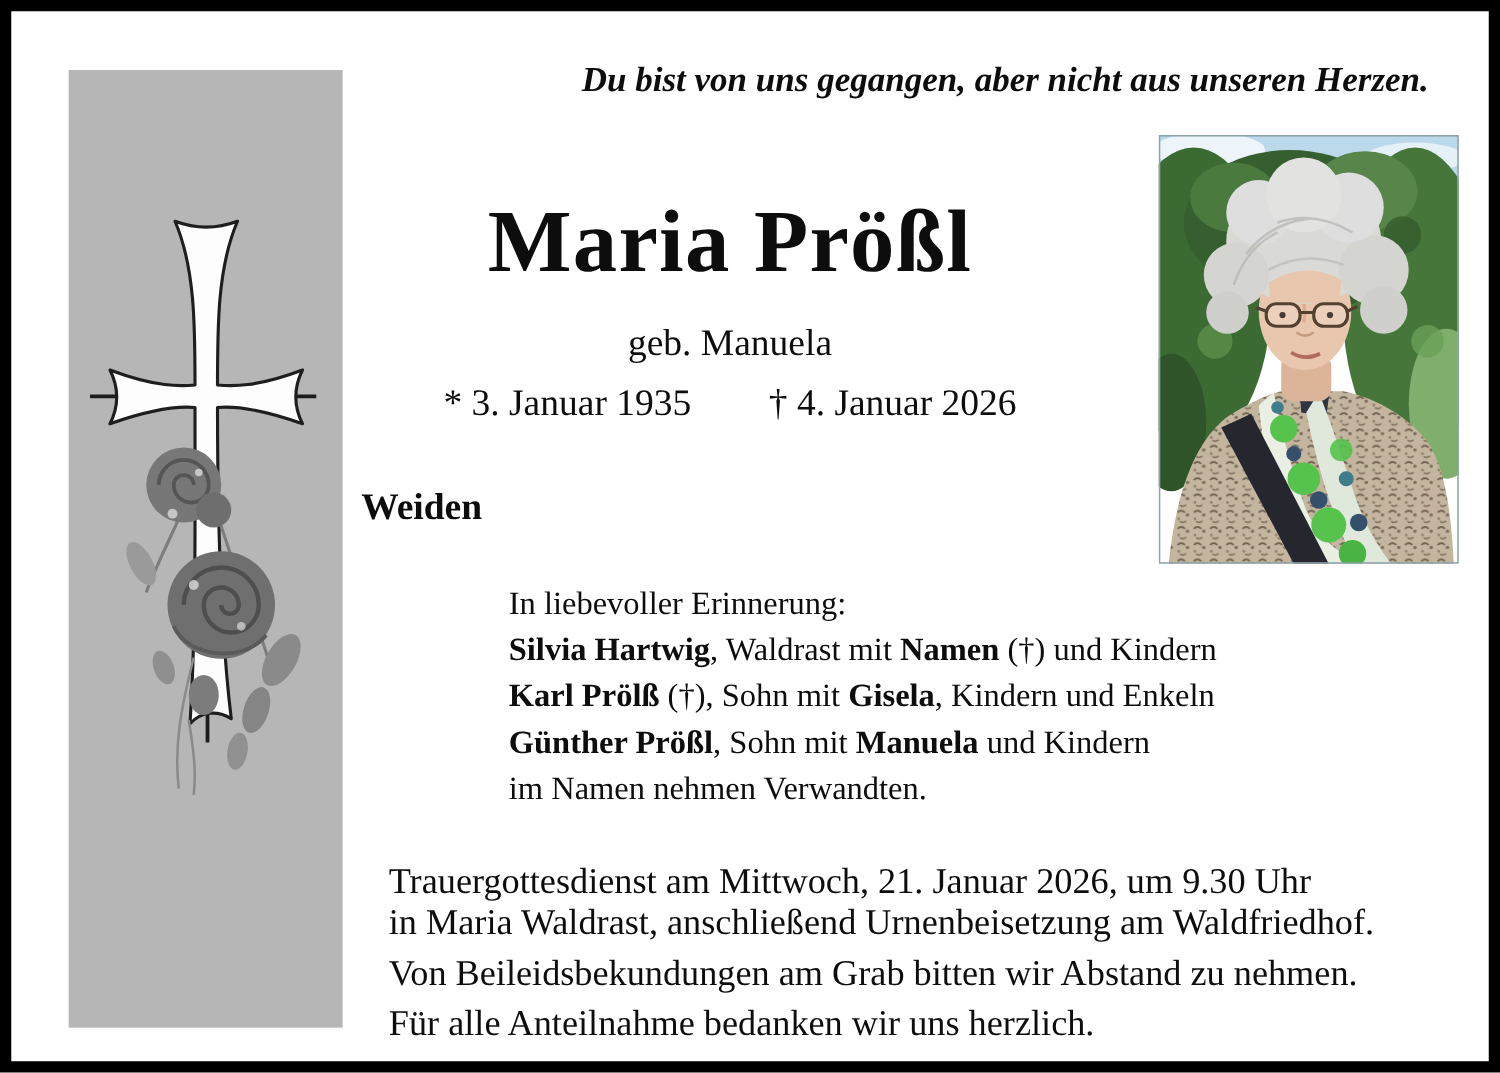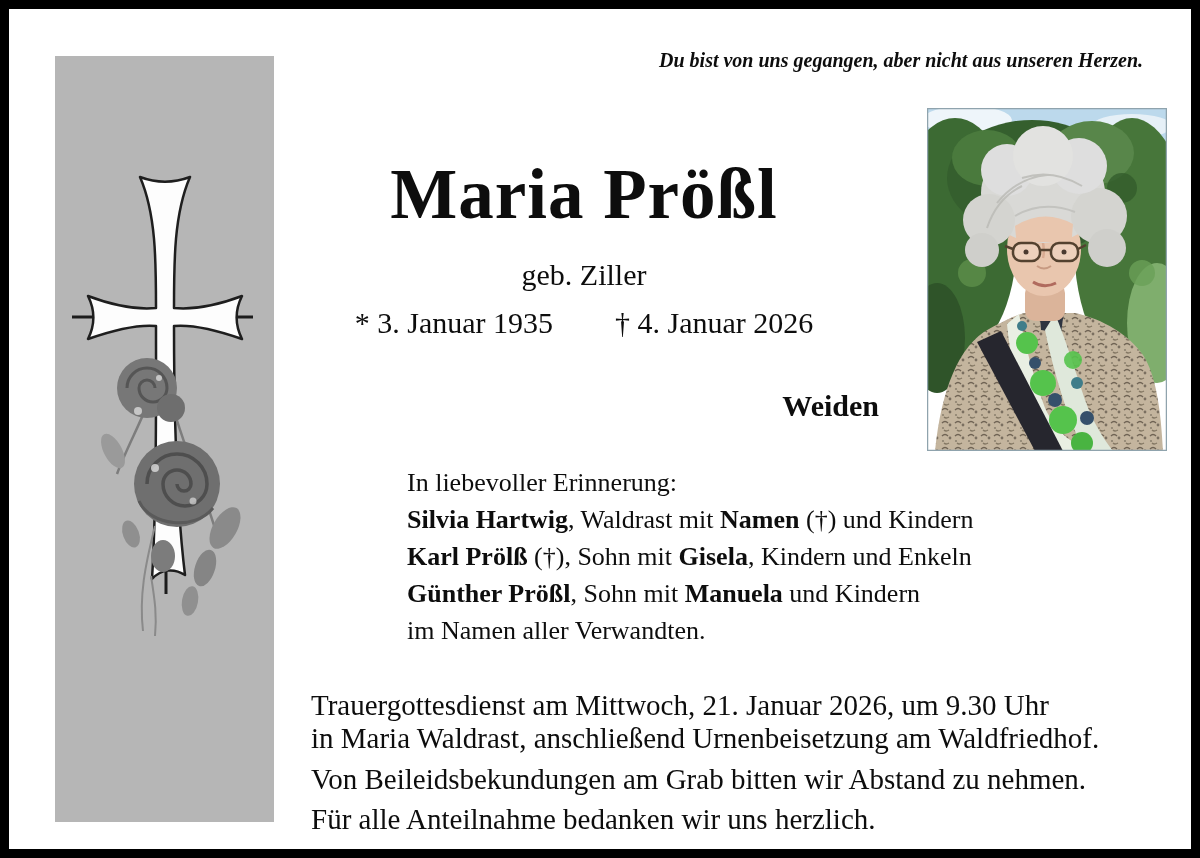--- a/index.html
+++ b/index.html
@@ -7,21 +7,21 @@
     width:1200px;height:858px;position:relative;background:#ffffff;
     font-family:"Liberation Serif","DejaVu Serif",serif;color:#0d0d0d;
     overflow:hidden;
   }
   .card{
     position:absolute;inset:0;width:1200px;height:858px;
     box-sizing:border-box;border:9px solid #000;background:#fff;
   }
   .epigraph{
     position:absolute;top:40px;right:48px;
-    font-size:20px;font-weight:bold;font-style:italic;
+    font-size:28px;font-weight:bold;font-style:italic;
     white-space:nowrap;letter-spacing:0px;
   }
   .left-panel{
     position:absolute;left:46px;top:47px;width:219px;height:766px;
     background:#b4b4b4;
   }
   .left-panel svg{display:block;}
   .portrait{
     position:absolute;left:918px;top:99px;width:240px;height:343px;
   }
@@ -29,21 +29,21 @@
   .headline{
     position:absolute;left:280px;top:150px;width:590px;text-align:center;
   }
   .name{font-size:71px;font-weight:bold;line-height:1.0;letter-spacing:1px;}
   .maiden{font-size:30px;line-height:1.15;margin-top:28px;}
   .dates{
     margin-top:13px;font-size:30px;line-height:1.15;
     display:flex;justify-content:center;gap:62px;white-space:nowrap;text-align:right;
   }
   .place{
-    position:absolute;left:280px;top:380px;width:590px;text-align:right;
+    position:absolute;left:280px;top:380px;width:590px;text-align:left;
     font-size:30px;font-weight:bold;
   }
   .memorial{
     position:absolute;left:398px;top:455px;font-size:26px;line-height:37px;
     white-space:nowrap;
   }
   .service{
     position:absolute;left:302px;top:680px;font-size:29px;line-height:33px;
     white-space:nowrap;
   }
@@ -193,35 +193,35 @@
         <circle cx="99" cy="144" r="2.5" fill="#4a3a30"></circle>
         <circle cx="137" cy="144" r="2.5" fill="#4a3a30"></circle>
 
         <rect x="0.5" y="0.5" width="239" height="342" fill="none" stroke="#8fa3ad" stroke-width="1.5"></rect>
       </g>
     </svg>
   </div>
 
   <div class="headline">
     <div class="name">Maria Prößl</div>
-    <div class="maiden">geb. Ziller</div>
+    <div class="maiden">geb. Manuela</div>
     <div class="dates">
       <span>* 3. Januar 1935</span>
       <span>† 4. Januar 2026</span>
     </div>
   </div>
 
   <div class="place">Weiden</div>
 
   <div class="memorial">
     <div>In liebevoller Erinnerung:</div>
     <div><b>Silvia Hartwig</b><span>, Waldrast mit </span><b>Namen</b><span> (†) und Kindern</span></div>
     <div><b>Karl Prölß</b><span> (†), Sohn mit </span><b>Gisela</b><span>, Kindern und Enkeln</span></div>
     <div><b>Günther Prößl</b><span>, Sohn mit </span><b>Manuela</b><span> und Kindern</span></div>
-    <div>im Namen aller Verwandten.</div>
+    <div>im Namen nehmen Verwandten.</div>
   </div>
 
   <div class="service">
     <div class="s1">Trauergottesdienst am Mittwoch, 21. Januar 2026, um 9.30 Uhr</div>
     <div class="s2">in Maria Waldrast, anschließend Urnenbeisetzung am Waldfriedhof.</div>
     <div class="s3">Von Beileidsbekundungen am Grab bitten wir Abstand zu nehmen.</div>
     <div class="s4">Für alle Anteilnahme bedanken wir uns herzlich.</div>
   </div>
 
 </div>

